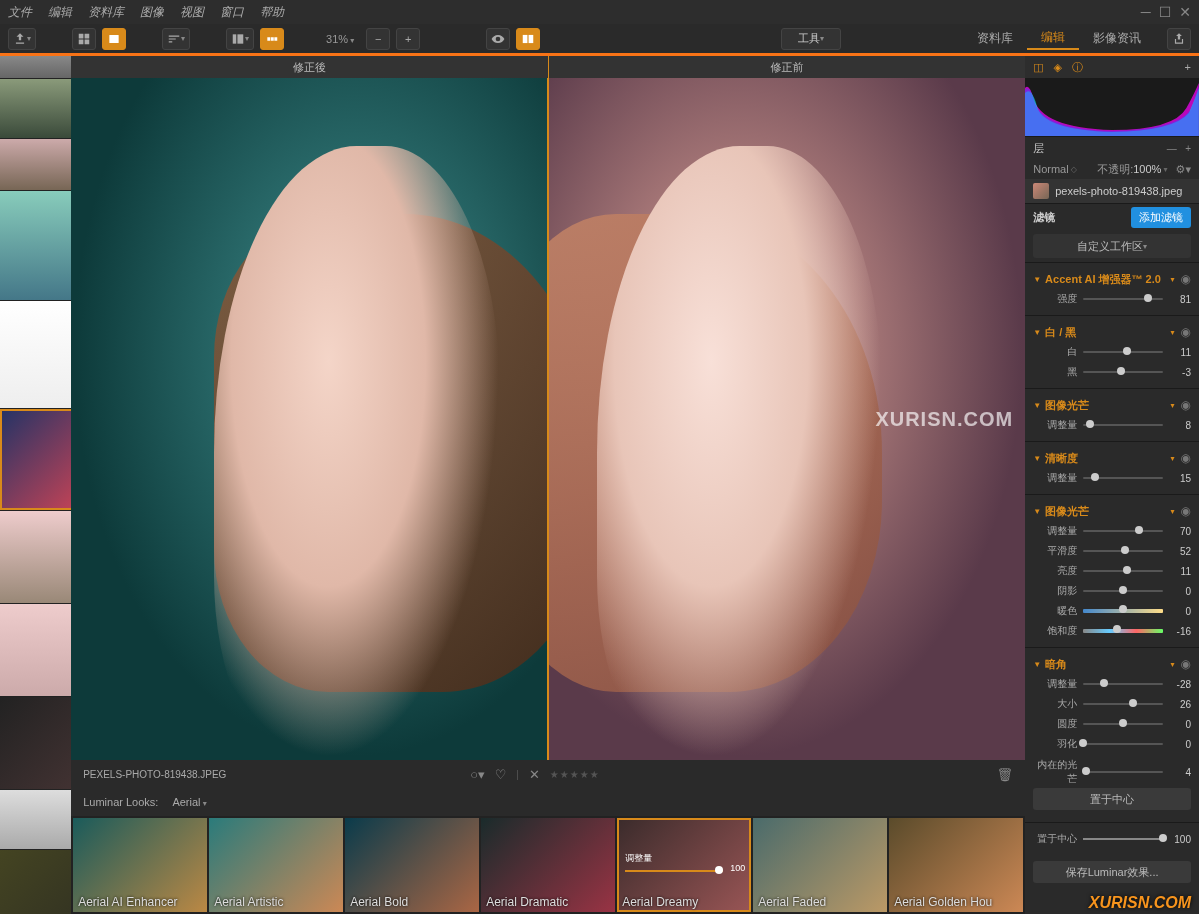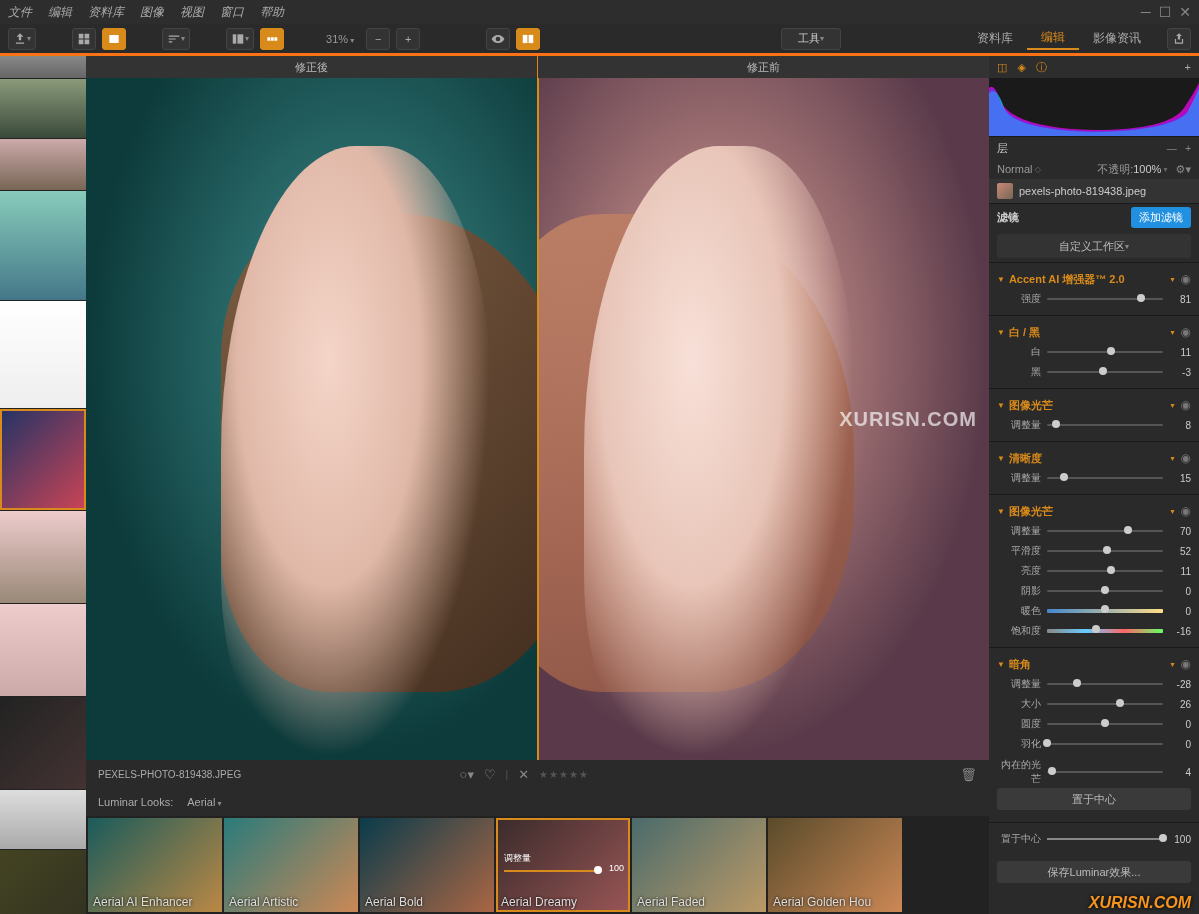--- a/index.html
+++ b/index.html
@@ -254,20 +254,23 @@
     <div class="lookstrip">
         <div class="look" style="background: linear-gradient(135deg, rgb(26, 91, 91), rgb(187, 136, 68));">
           <div class="ll">Aerial AI Enhancer</div>
         </div>
         <div class="look" style="background: linear-gradient(135deg, rgb(42, 123, 123), rgb(204, 136, 85));">
           <div class="ll">Aerial Artistic</div>
         </div>
         <div class="look" style="background: linear-gradient(135deg, rgb(10, 59, 75), rgb(170, 102, 68));">
           <div class="ll">Aerial Bold</div>
         </div>
+        <div class="look" style="background: linear-gradient(135deg, rgb(26, 43, 43), rgb(153, 51, 68));">
+          <div class="ll">Aerial Dramatic</div>
+        </div>
         <div class="look sel" style="background: linear-gradient(135deg, rgb(58, 43, 43), rgb(153, 85, 85));">
           <div class="ll">Aerial Dreamy</div>
           <div class="lsl">调整量</div>
           <div class="ls">
             <div class="lst">
               <div class="lsh"></div>
             </div>
           </div>
           <div class="lv">100</div>
         </div>

